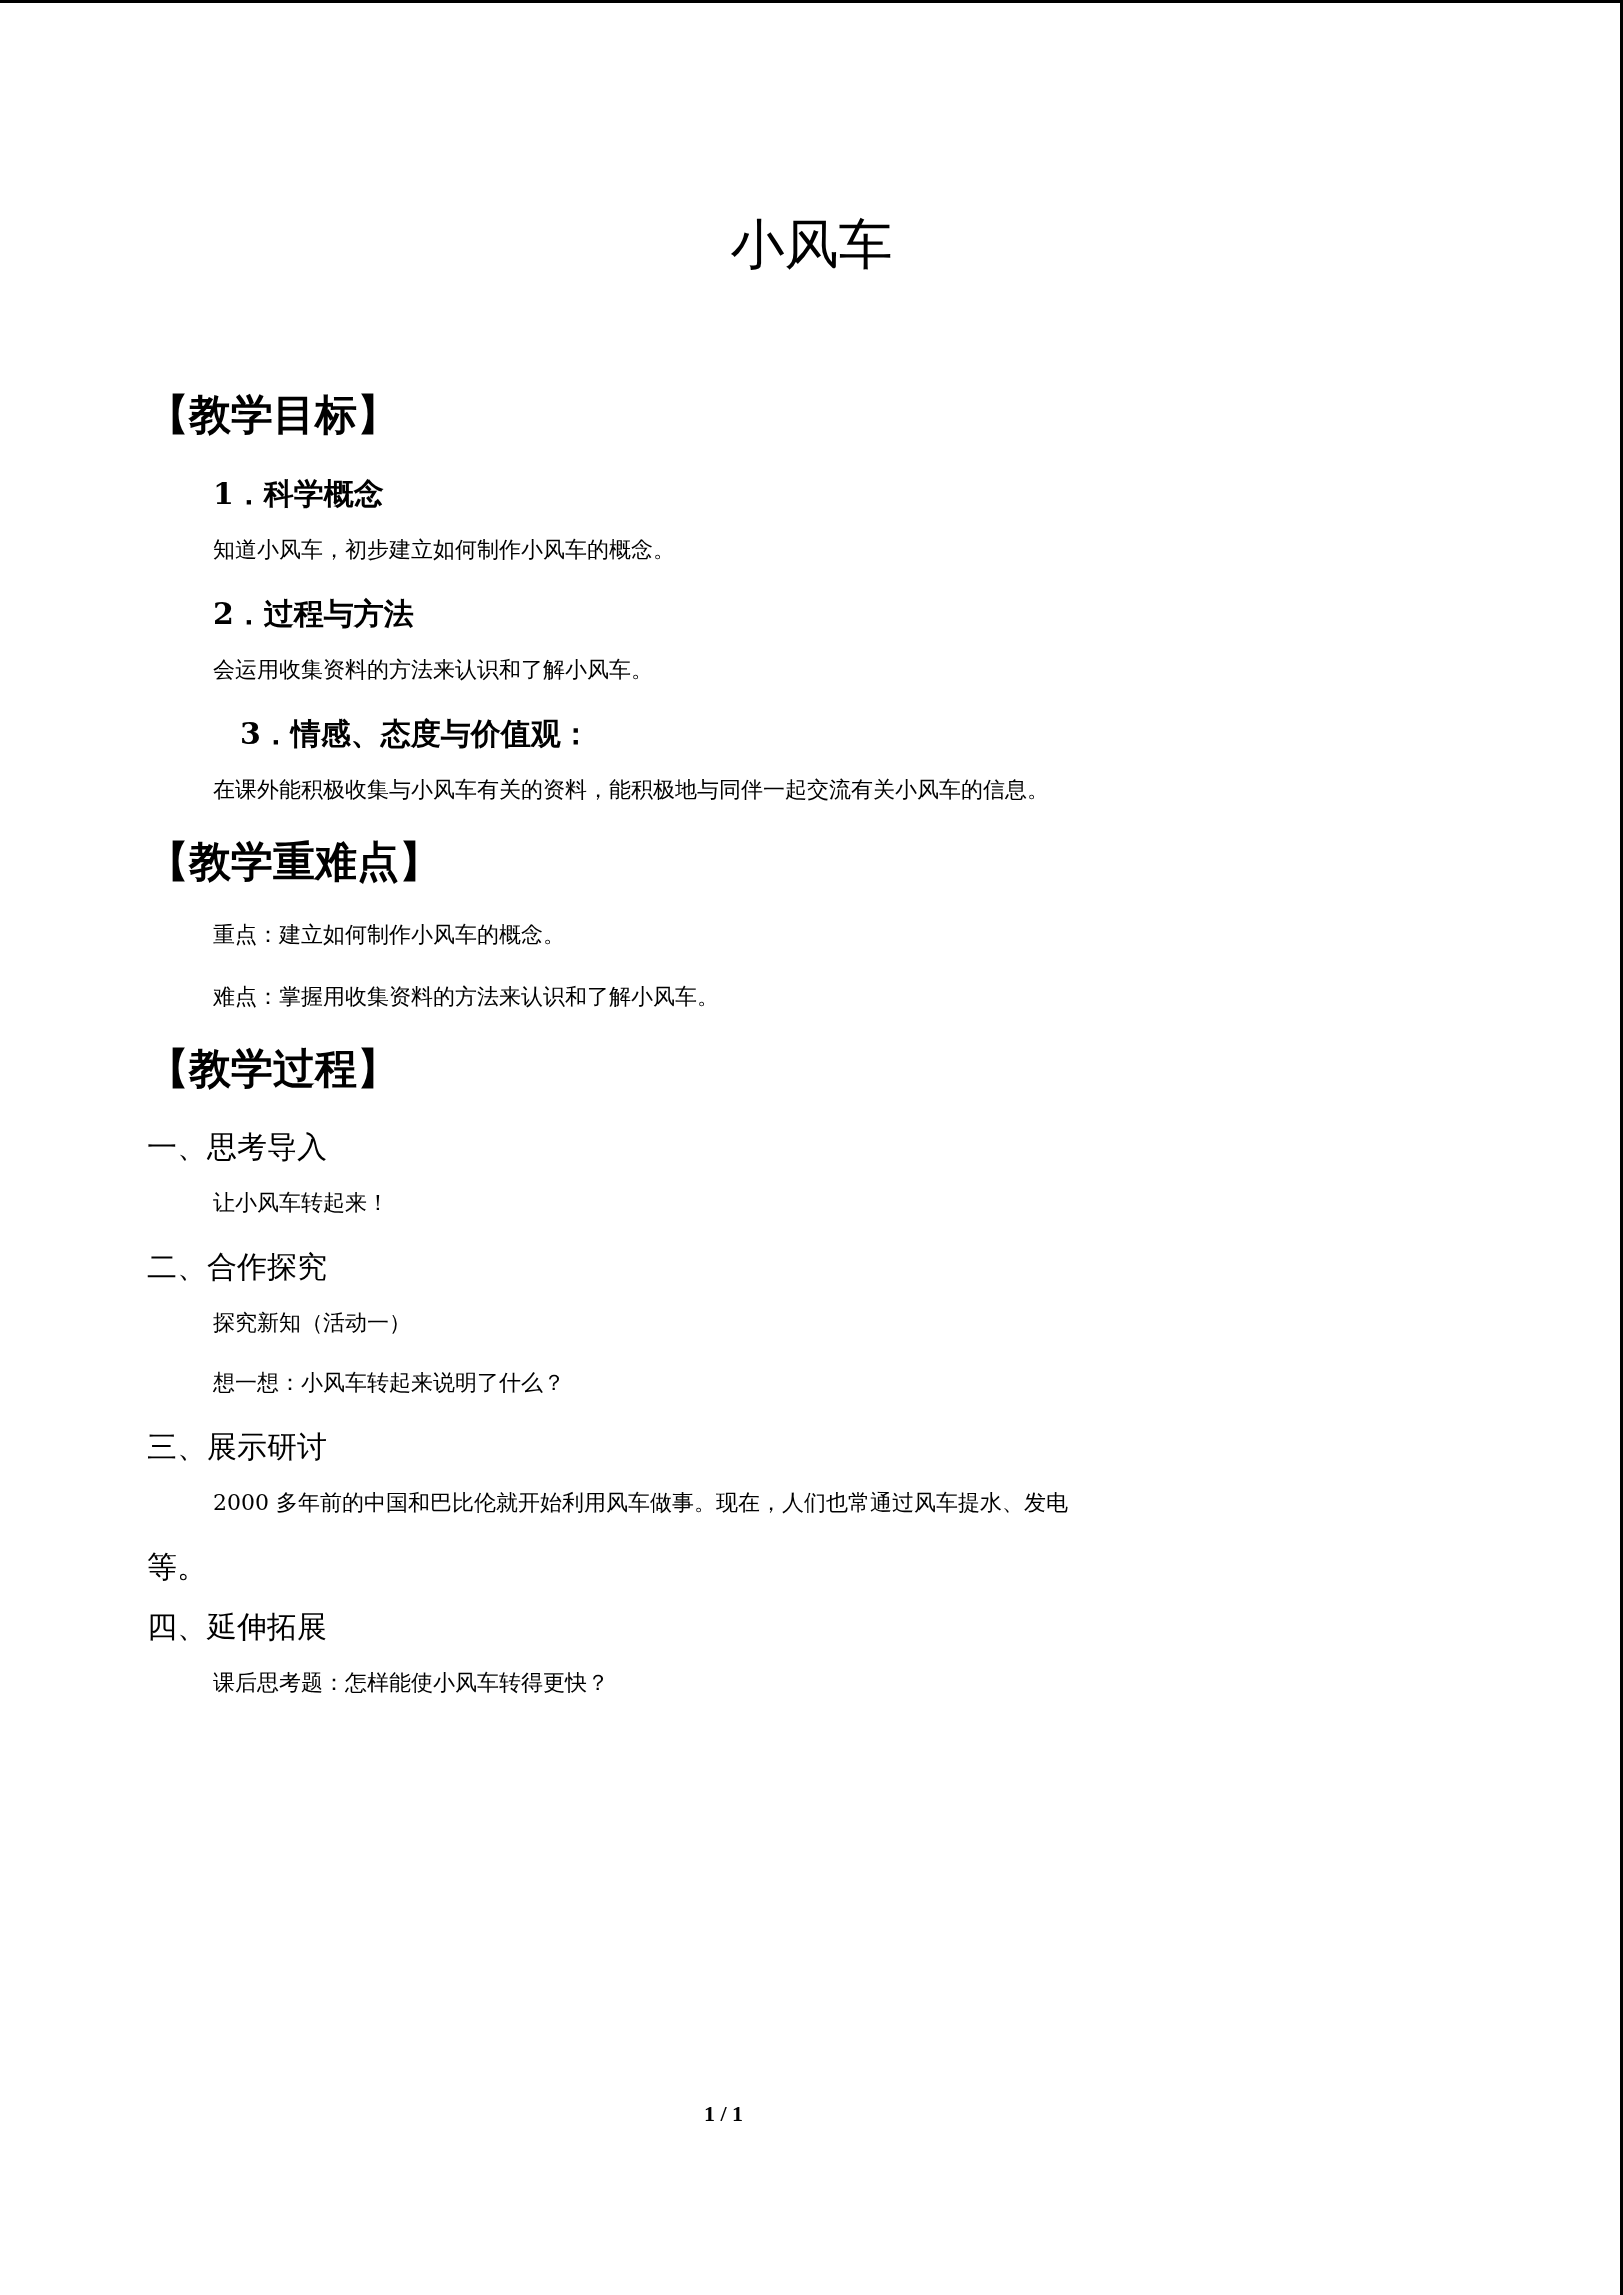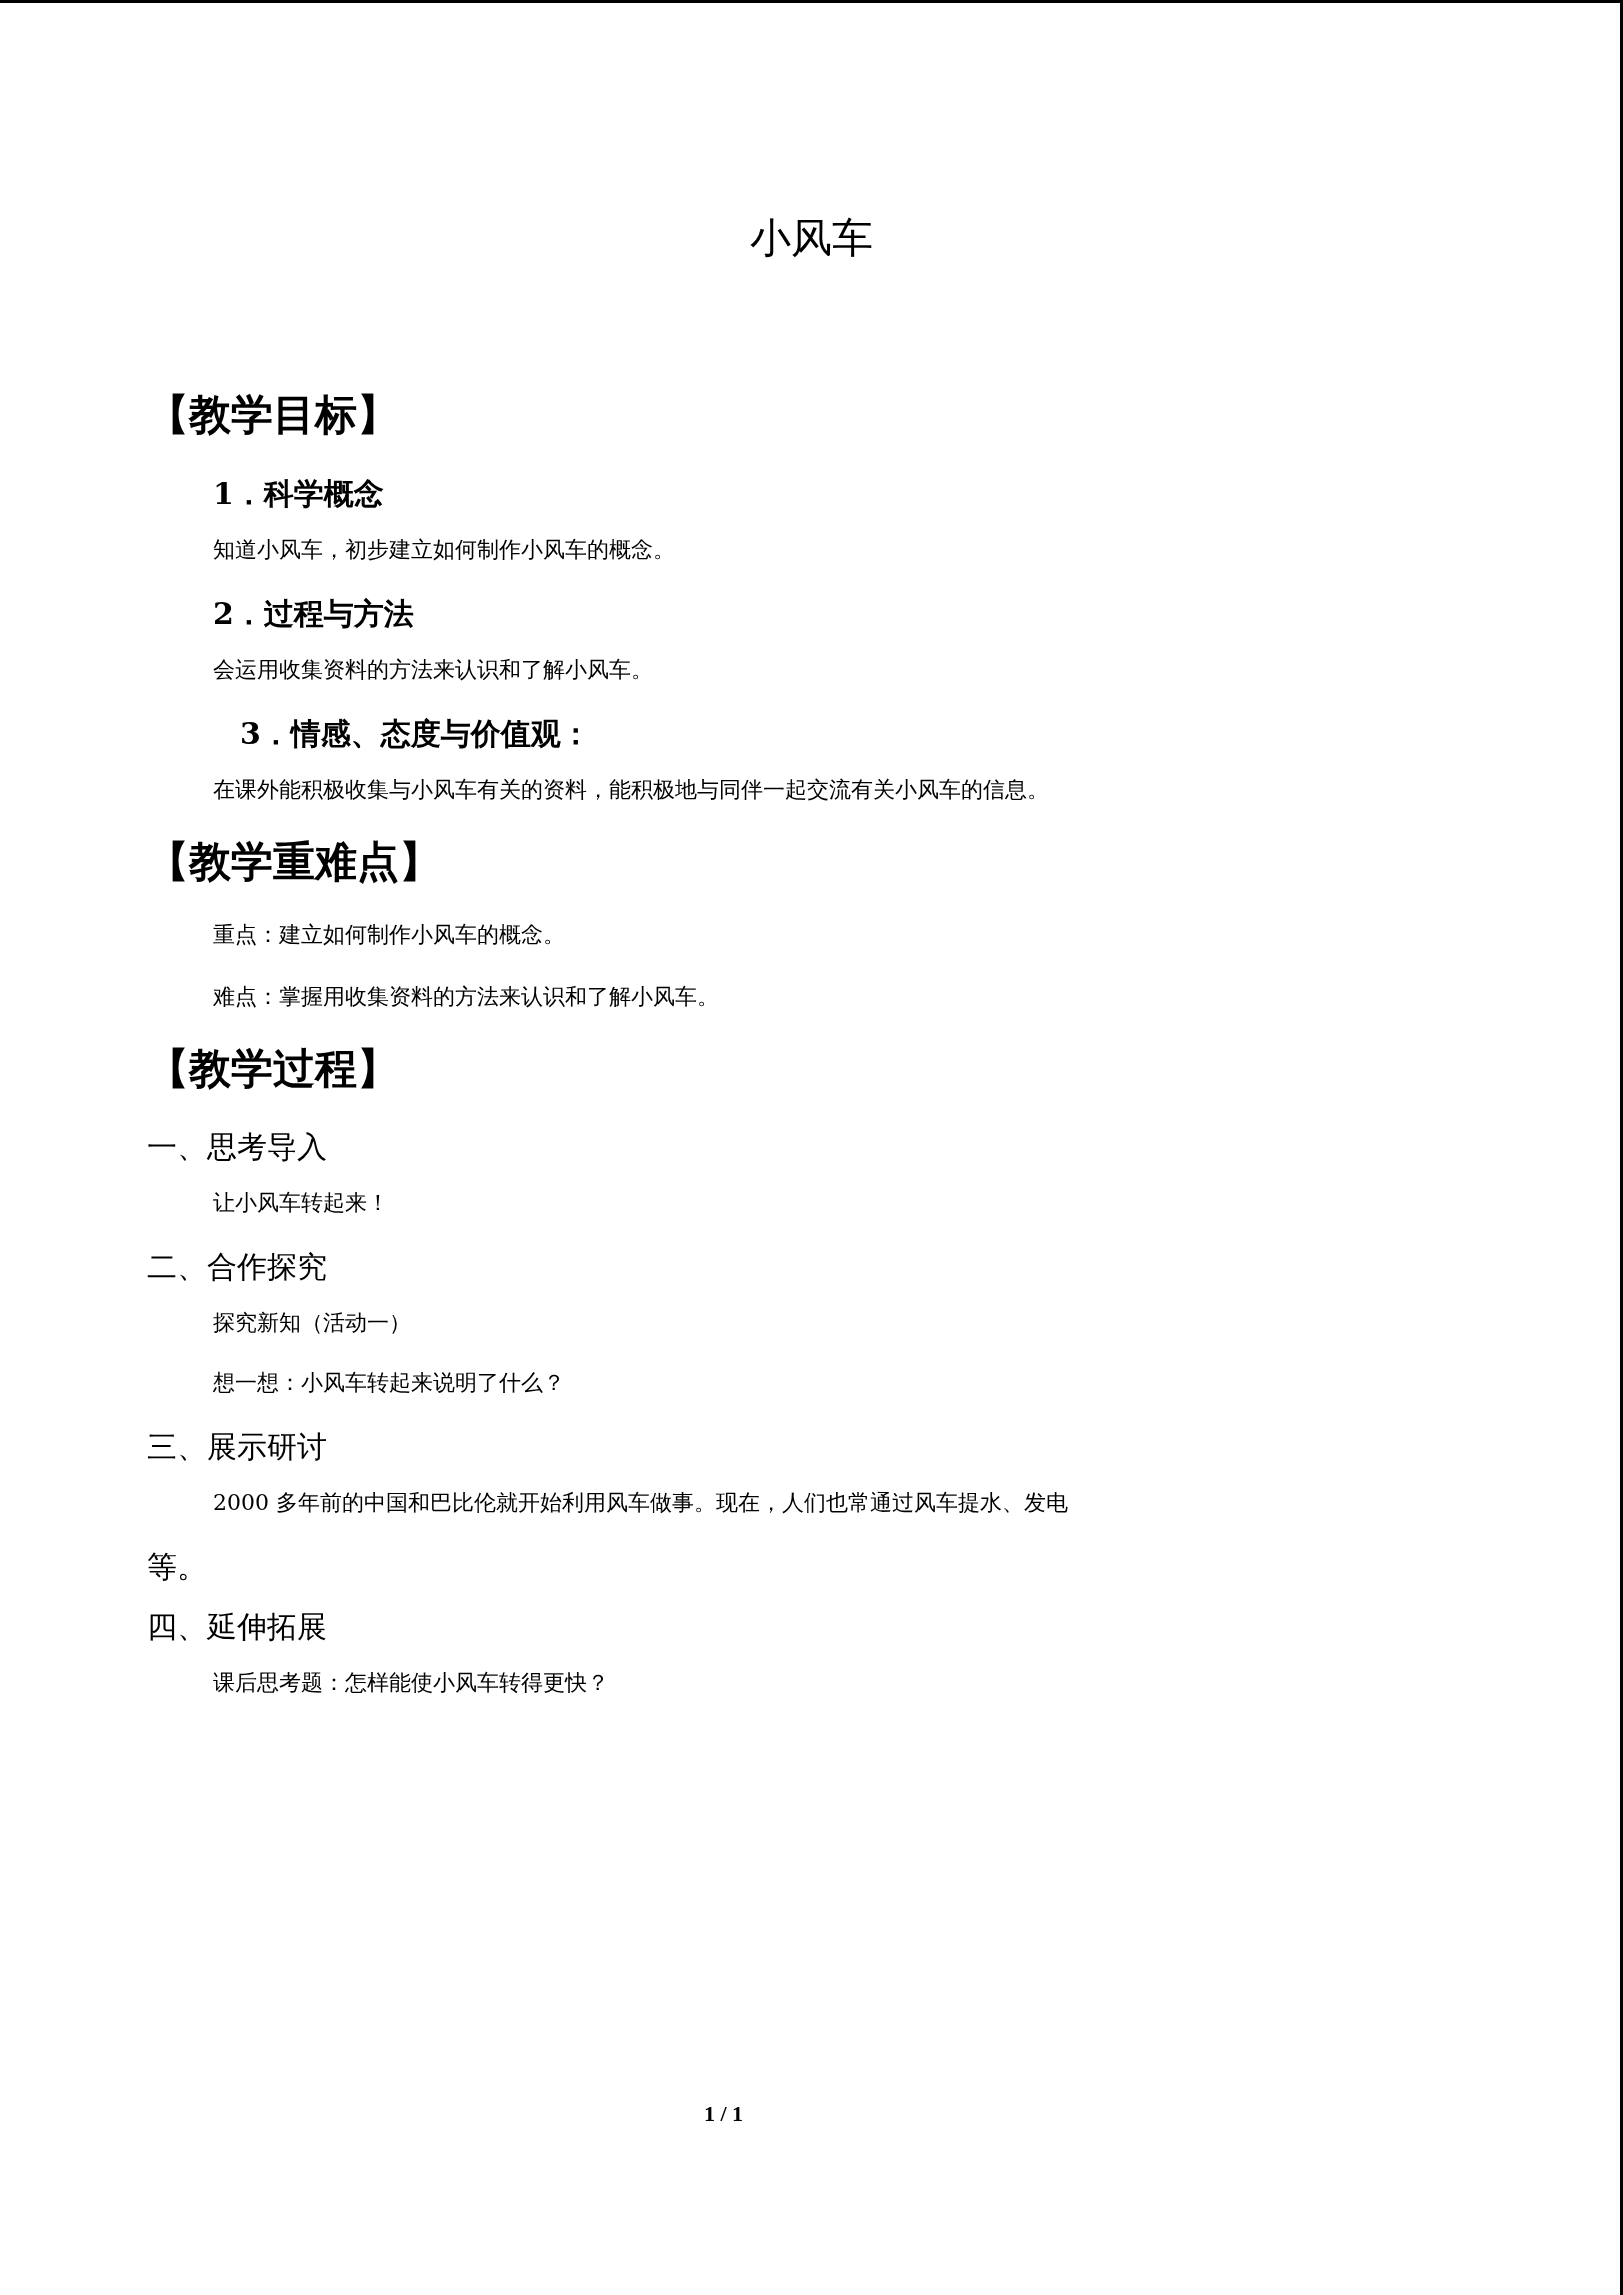--- a/index.html
+++ b/index.html
@@ -3,21 +3,21 @@
 <meta charset="utf-8">
 <style>
   html, body { margin: 0; padding: 0; }
   body {
     width: 1623px; height: 2295px; background: #ffffff; position: relative; overflow: hidden;
     font-family: "DejaVu Serif", "Liberation Serif", serif; color: #000;
   }
   .page-border-top { position: absolute; left: 0; top: 0; width: 1623px; height: 2.7px; background: #000; }
   .page-border-right { position: absolute; right: 0; top: 0; width: 2.7px; height: 2295px; background: #000; }
   .line { position: absolute; white-space: nowrap; line-height: 1; }
-  .title { font-size: 41px; left: 0; width: 1623px; text-align: center; top: 218px; }
+  .title { font-size: 54px; left: 0; width: 1623px; text-align: center; top: 218px; }
   .section { font-size: 42px; font-weight: bold; left: 147px; }
   .sub { font-size: 30px; font-weight: bold; left: 213px; }
   .body { font-size: 22px; left: 213px; }
   .step { font-size: 30px; left: 147px; }
   .cont { font-size: 30px; left: 147px; }
   .footer { font-size: 22px; font-weight: bold; left: 0; width: 1447px; text-align: center; top: 2103px;
             font-family: "Liberation Serif", serif; }
 </style>
 </head>
 <body>

